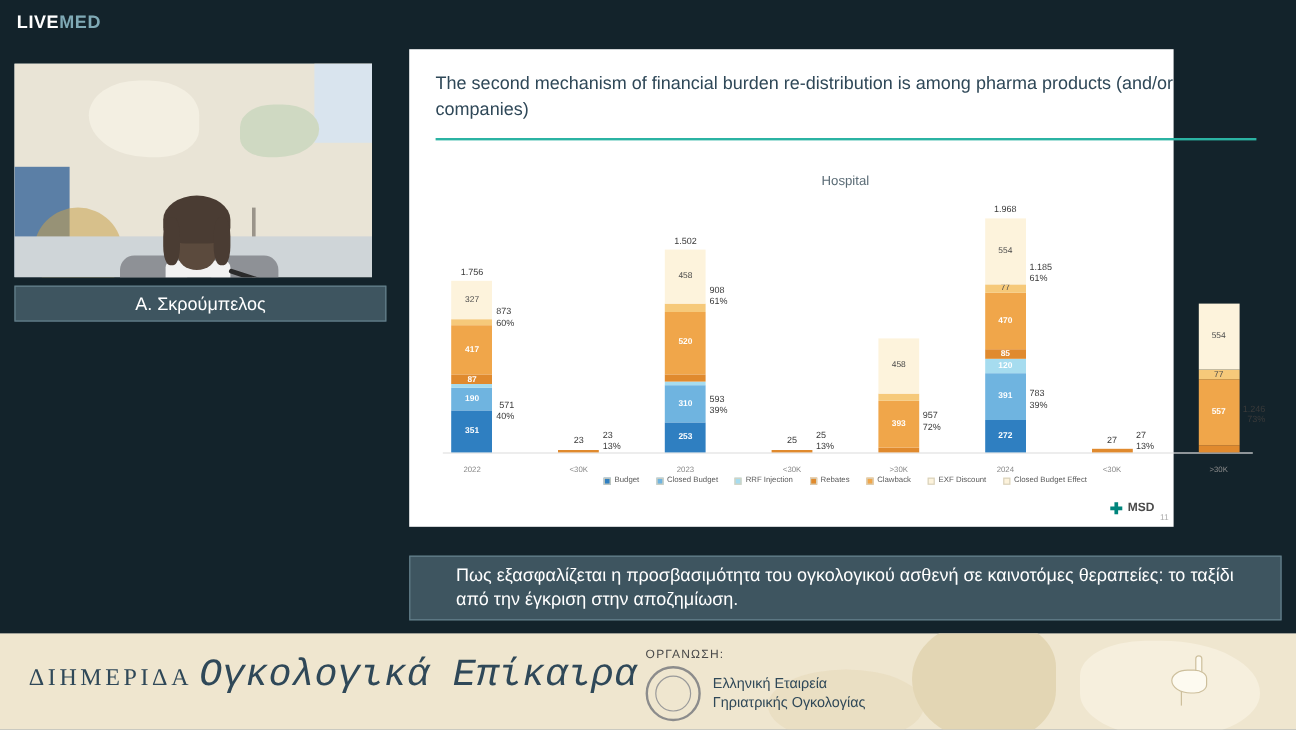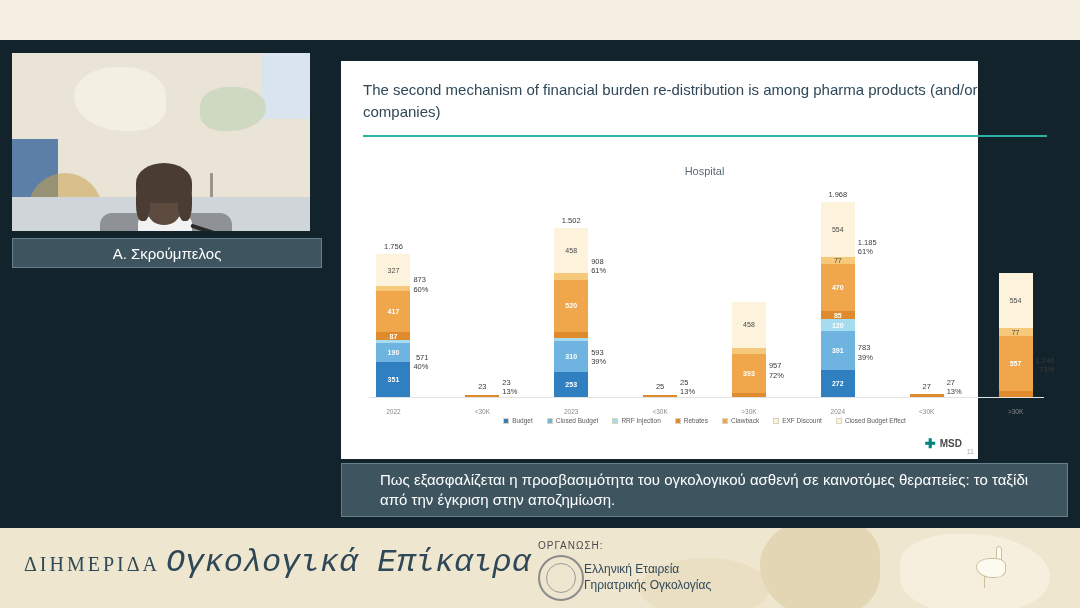--- a/index.html
+++ b/index.html
@@ -58,21 +58,21 @@
   
   .nameplate {
     position: absolute; left: 12px; top: 238px; width: 310px; height: 30px;
     background: #3e5560; border: 1px solid #64808c;
     display: flex; align-items: center; justify-content: center;
   }
   .nameplate span { color: #ffffff; font-size: 15px; }
 
   
   .slide {
-    position: absolute; left: 341px; top: 61px; width: 637px; height: 398px;
+    position: absolute; left: 341px; top: 41px; width: 637px; height: 398px;
     background: #ffffff;
   }
   .slide-title {
     position: absolute; left: 22px; top: 18px; width: 680px;
     font-size: 15px; color: #2f4858; line-height: 1.45;
   }
   .slide-rule {
     position: absolute; left: 22px; top: 74px; width: 684px; height: 2px;
     background: #2bb3a3;
   }
@@ -159,35 +159,40 @@
   .dimerida {
     font-family: "Liberation Serif", serif; font-size: 20px; letter-spacing: 3px;
     color: #2f4858;
   }
   .onkologika {
     font-family: Liberation Mono, monospace; font-style: italic; font-size: 32px;
     color: #2f4858;
   }
   .org { position: absolute; left: 538px; top: 12px; }
   .org-label { font-size: 10px; color: #4a4a4a; letter-spacing: 1px; }
-  .org-row { display: flex; align-items: center; margin-top: 4px; }
+  .org-row { display: flex; align-items: center; gap: 10px; margin-top: 4px; }
   .org-seal {
     width: 46px; height: 46px; border-radius: 50%;
     border: 2px solid #8c8c8c; background: #efe6cf;
     display: flex; align-items: center; justify-content: center;
     font-size: 5px; color: #6a6a6a; text-align: center;
   }
   .org-seal .inner { width: 30px; height: 30px; border-radius: 50%; border: 1px solid #9a9a9a; }
   .org-name { font-size: 12px; color: #2f4858; line-height: 1.3; }
 </style>
 </head>
 <body>
 
 <div id="stage">
 
+  <div class="topbar">
+    <div class="logo">
+      <span class="live">LIVE</span><span class="med">MED</span>
+    </div>
+  </div>
 
   <div class="canvas"></div>
 
   <div class="video">
     <div class="v-bg"></div>
     <div class="v-blue-r"></div>
     <div class="v-green"></div>
     <div class="v-swirl"></div>
     <div class="v-blue-l"></div>
     <div class="v-circle"></div>

